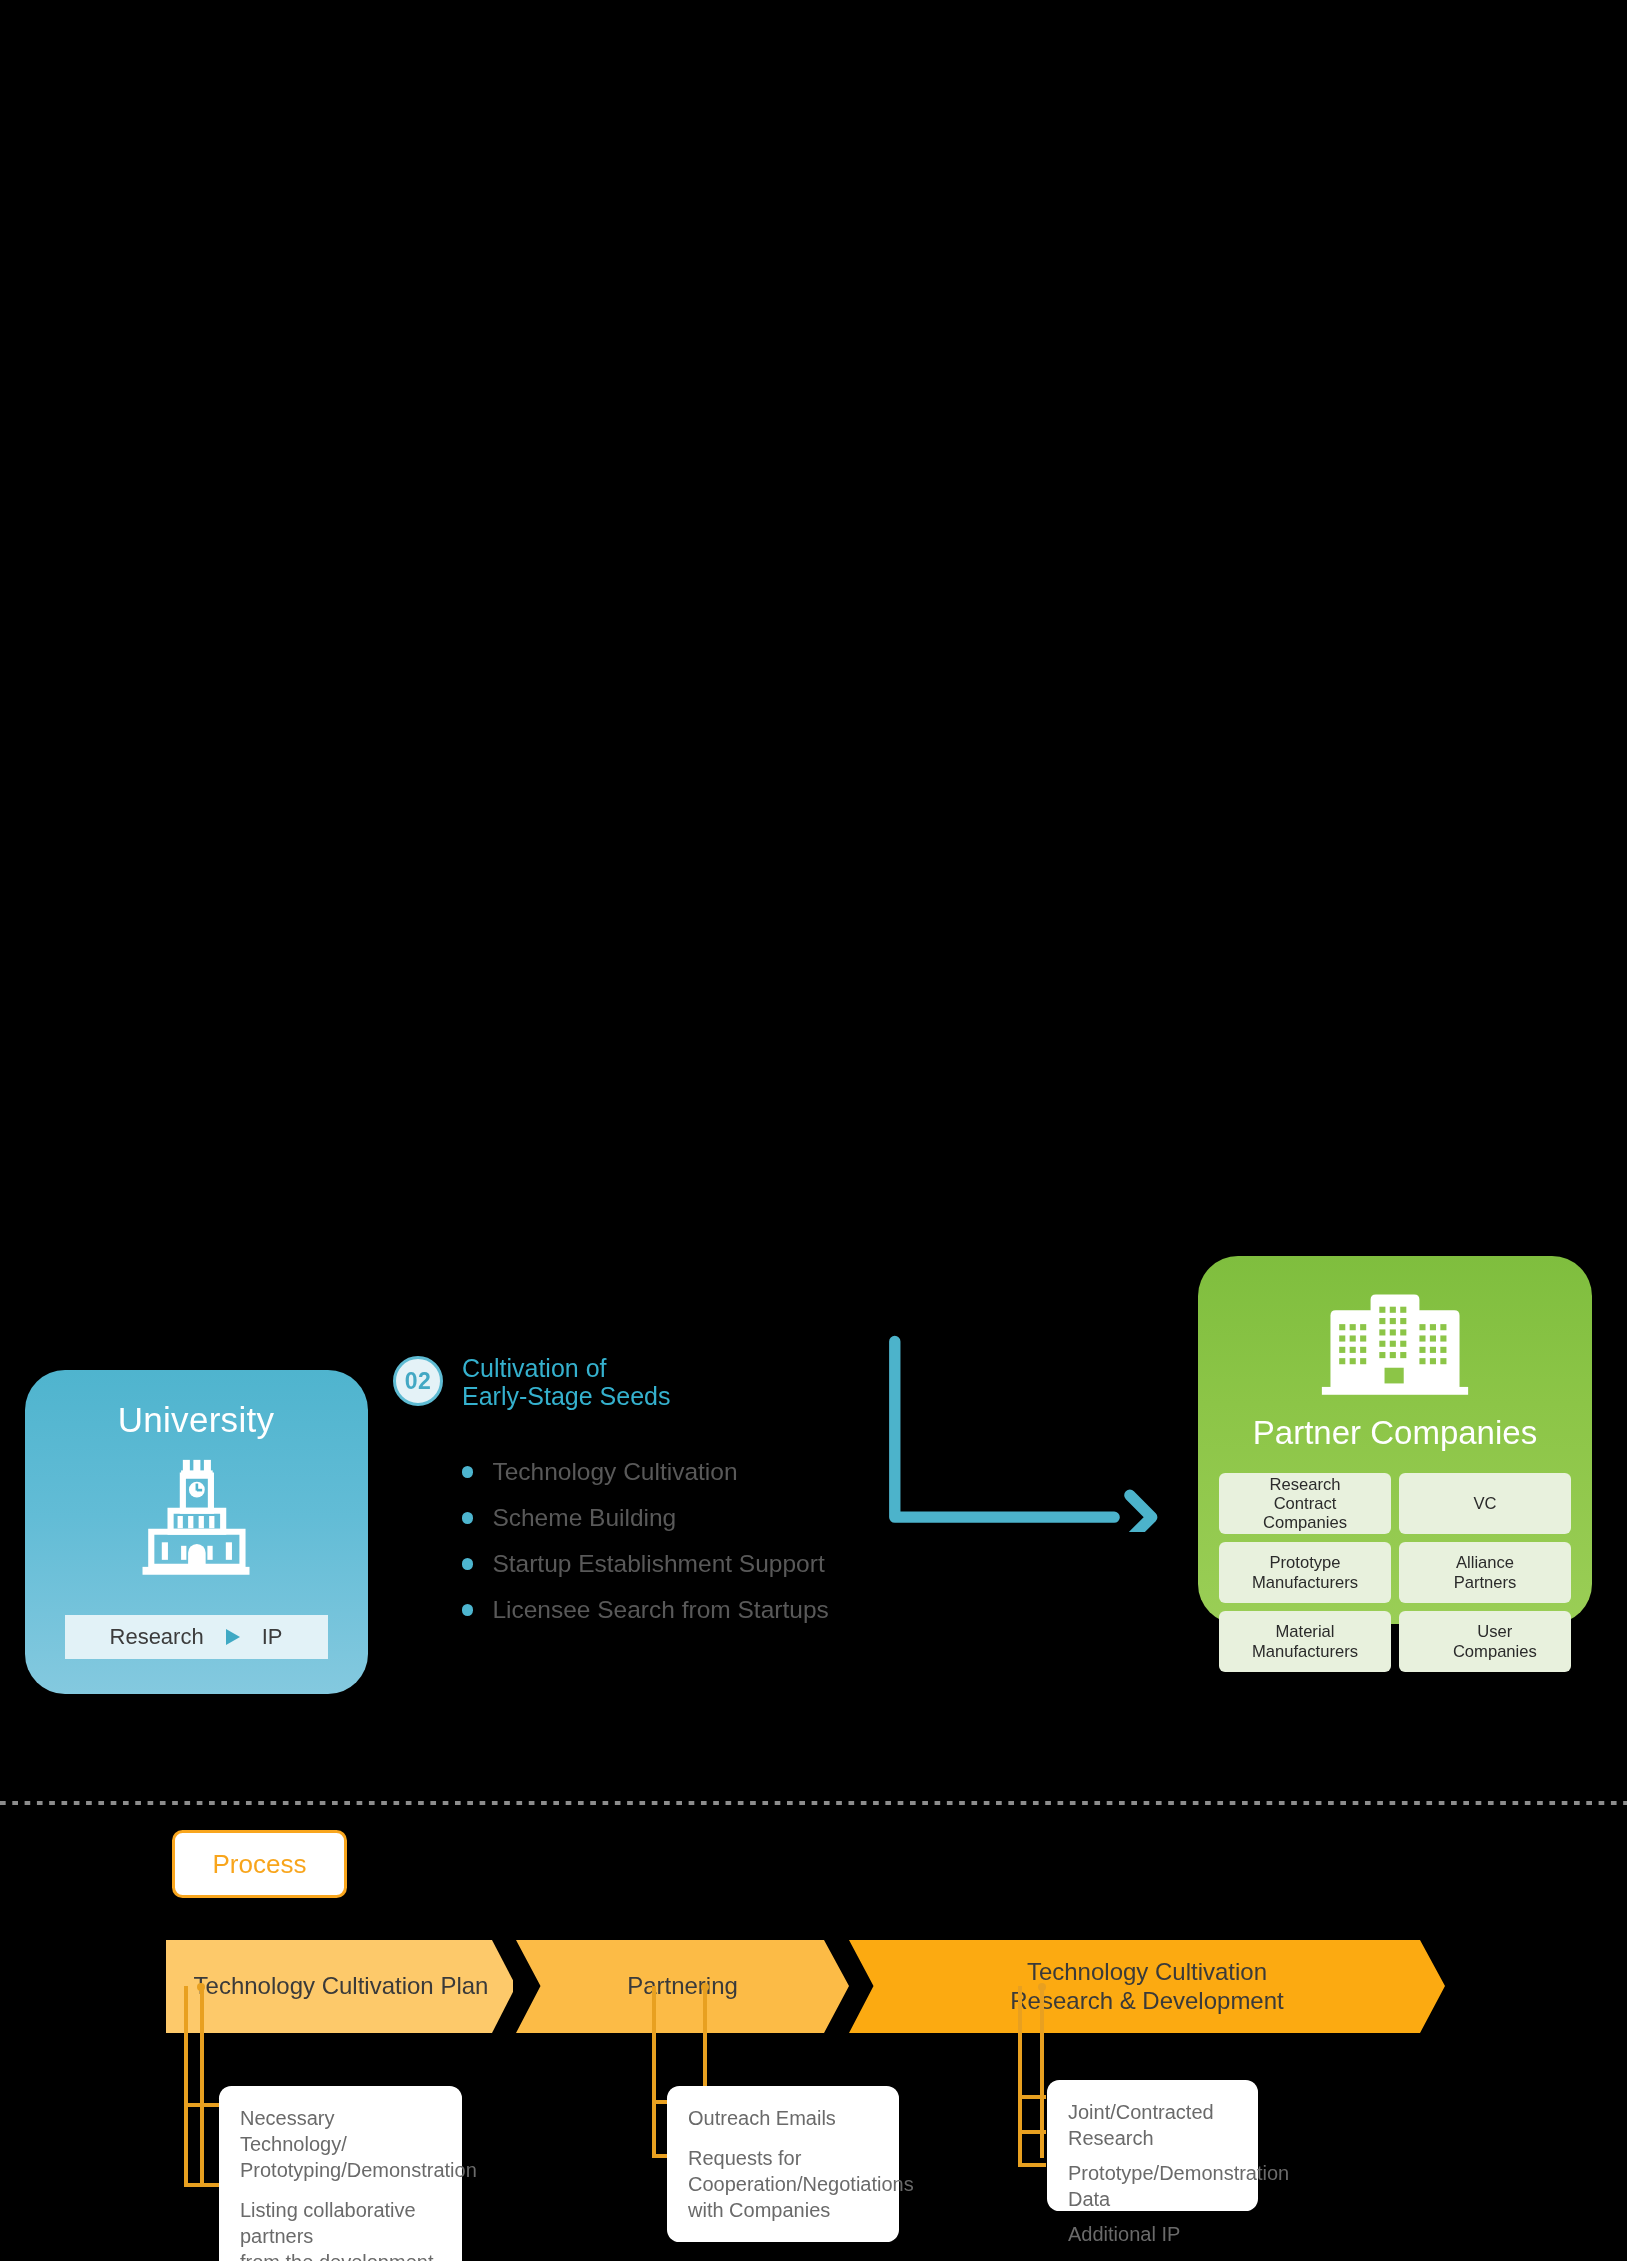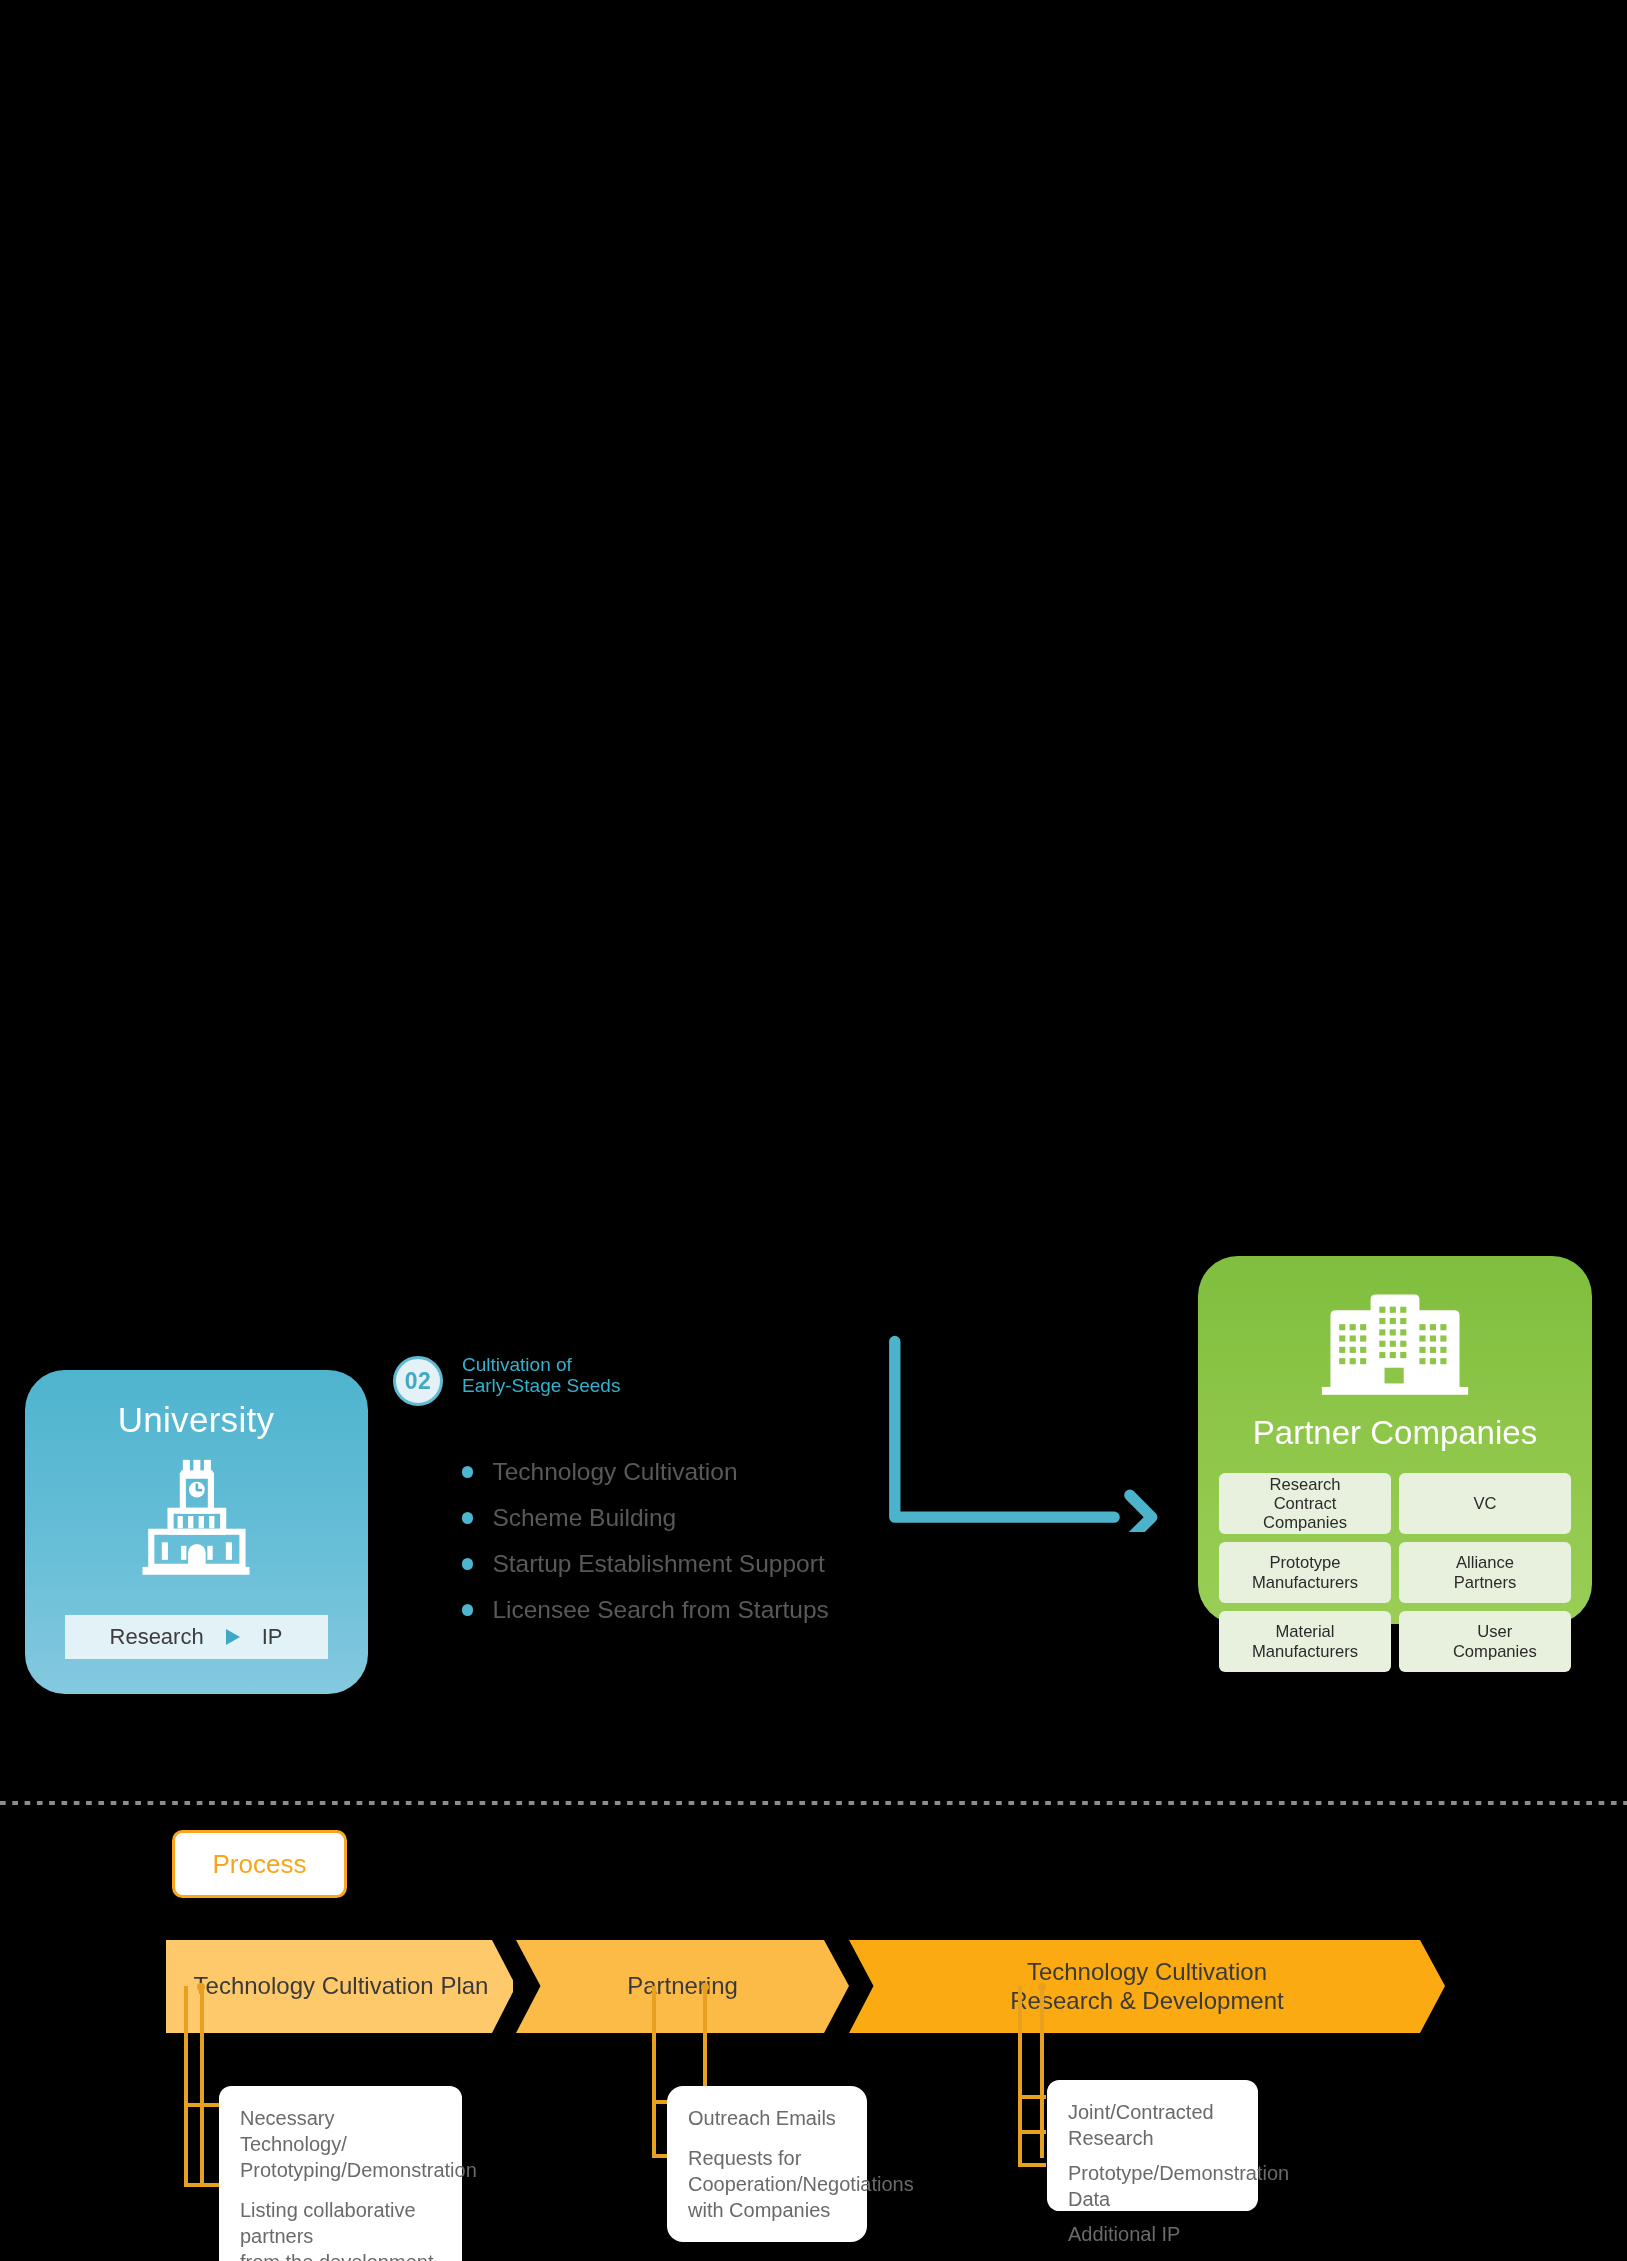--- a/index.html
+++ b/index.html
@@ -40,21 +40,21 @@
 
   
   #step-badge{
     position:absolute;left:393px;top:1356px;width:50px;height:50px;border-radius:50%;
     background:#E4F2F7;border:3.5px solid #5EBBD3;box-sizing:border-box;
     display:flex;align-items:center;justify-content:center;
     color:#43A8C4;font-size:23px;font-weight:700;letter-spacing:0.4px;
   }
   #step-heading{
     position:absolute;left:462px;top:1354px;width:455px;
-    color:#35B1CE;font-size:19px;line-height:1.12;font-weight:400;
+    color:#35B1CE;font-size:25px;line-height:1.12;font-weight:400;
   }
   #step-bullets{position:absolute;left:462px;top:1449px;width:560px;}
   .bullet-row{display:flex;align-items:center;height:46px;}
   .bullet-dot{width:11.4px;height:11.4px;border-radius:50%;background:#4DB5CF;flex:0 0 auto;margin-right:19px;}
   .bullet-text{color:#595959;font-size:24.5px;font-weight:400;}
 
   
   #flow-arrow{position:absolute;left:876px;top:1331px;}
 
   
@@ -120,21 +120,21 @@
 
   
   .detail-box{
     position:absolute;background:#ffffff;border-radius:12.3px;
     box-sizing:border-box;padding:19px 21px;
     color:#6a6a6a;font-size:20px;line-height:1.3;
   }
   .detail-box p{margin:0 0 14px 0;}
   .detail-box p:last-child{margin-bottom:0;}
   #detail-box-1{left:219px;top:2086px;width:243px;height:193px;}
-  #detail-box-2{left:667px;top:2086px;width:200px;height:156px;border-radius:16px;}
+  #detail-box-2{left:667px;top:2086px;width:232px;height:156px;}
   #detail-box-3{left:1047px;top:2080px;width:211px;height:131px;}
 
   
   .conn{position:absolute;background:#E8A020;}
   .conn-dot{position:absolute;width:8px;height:8px;border-radius:50%;background:#E8A020;}
 </style>
 </head>
 <body>
 
 <div class="stage">

